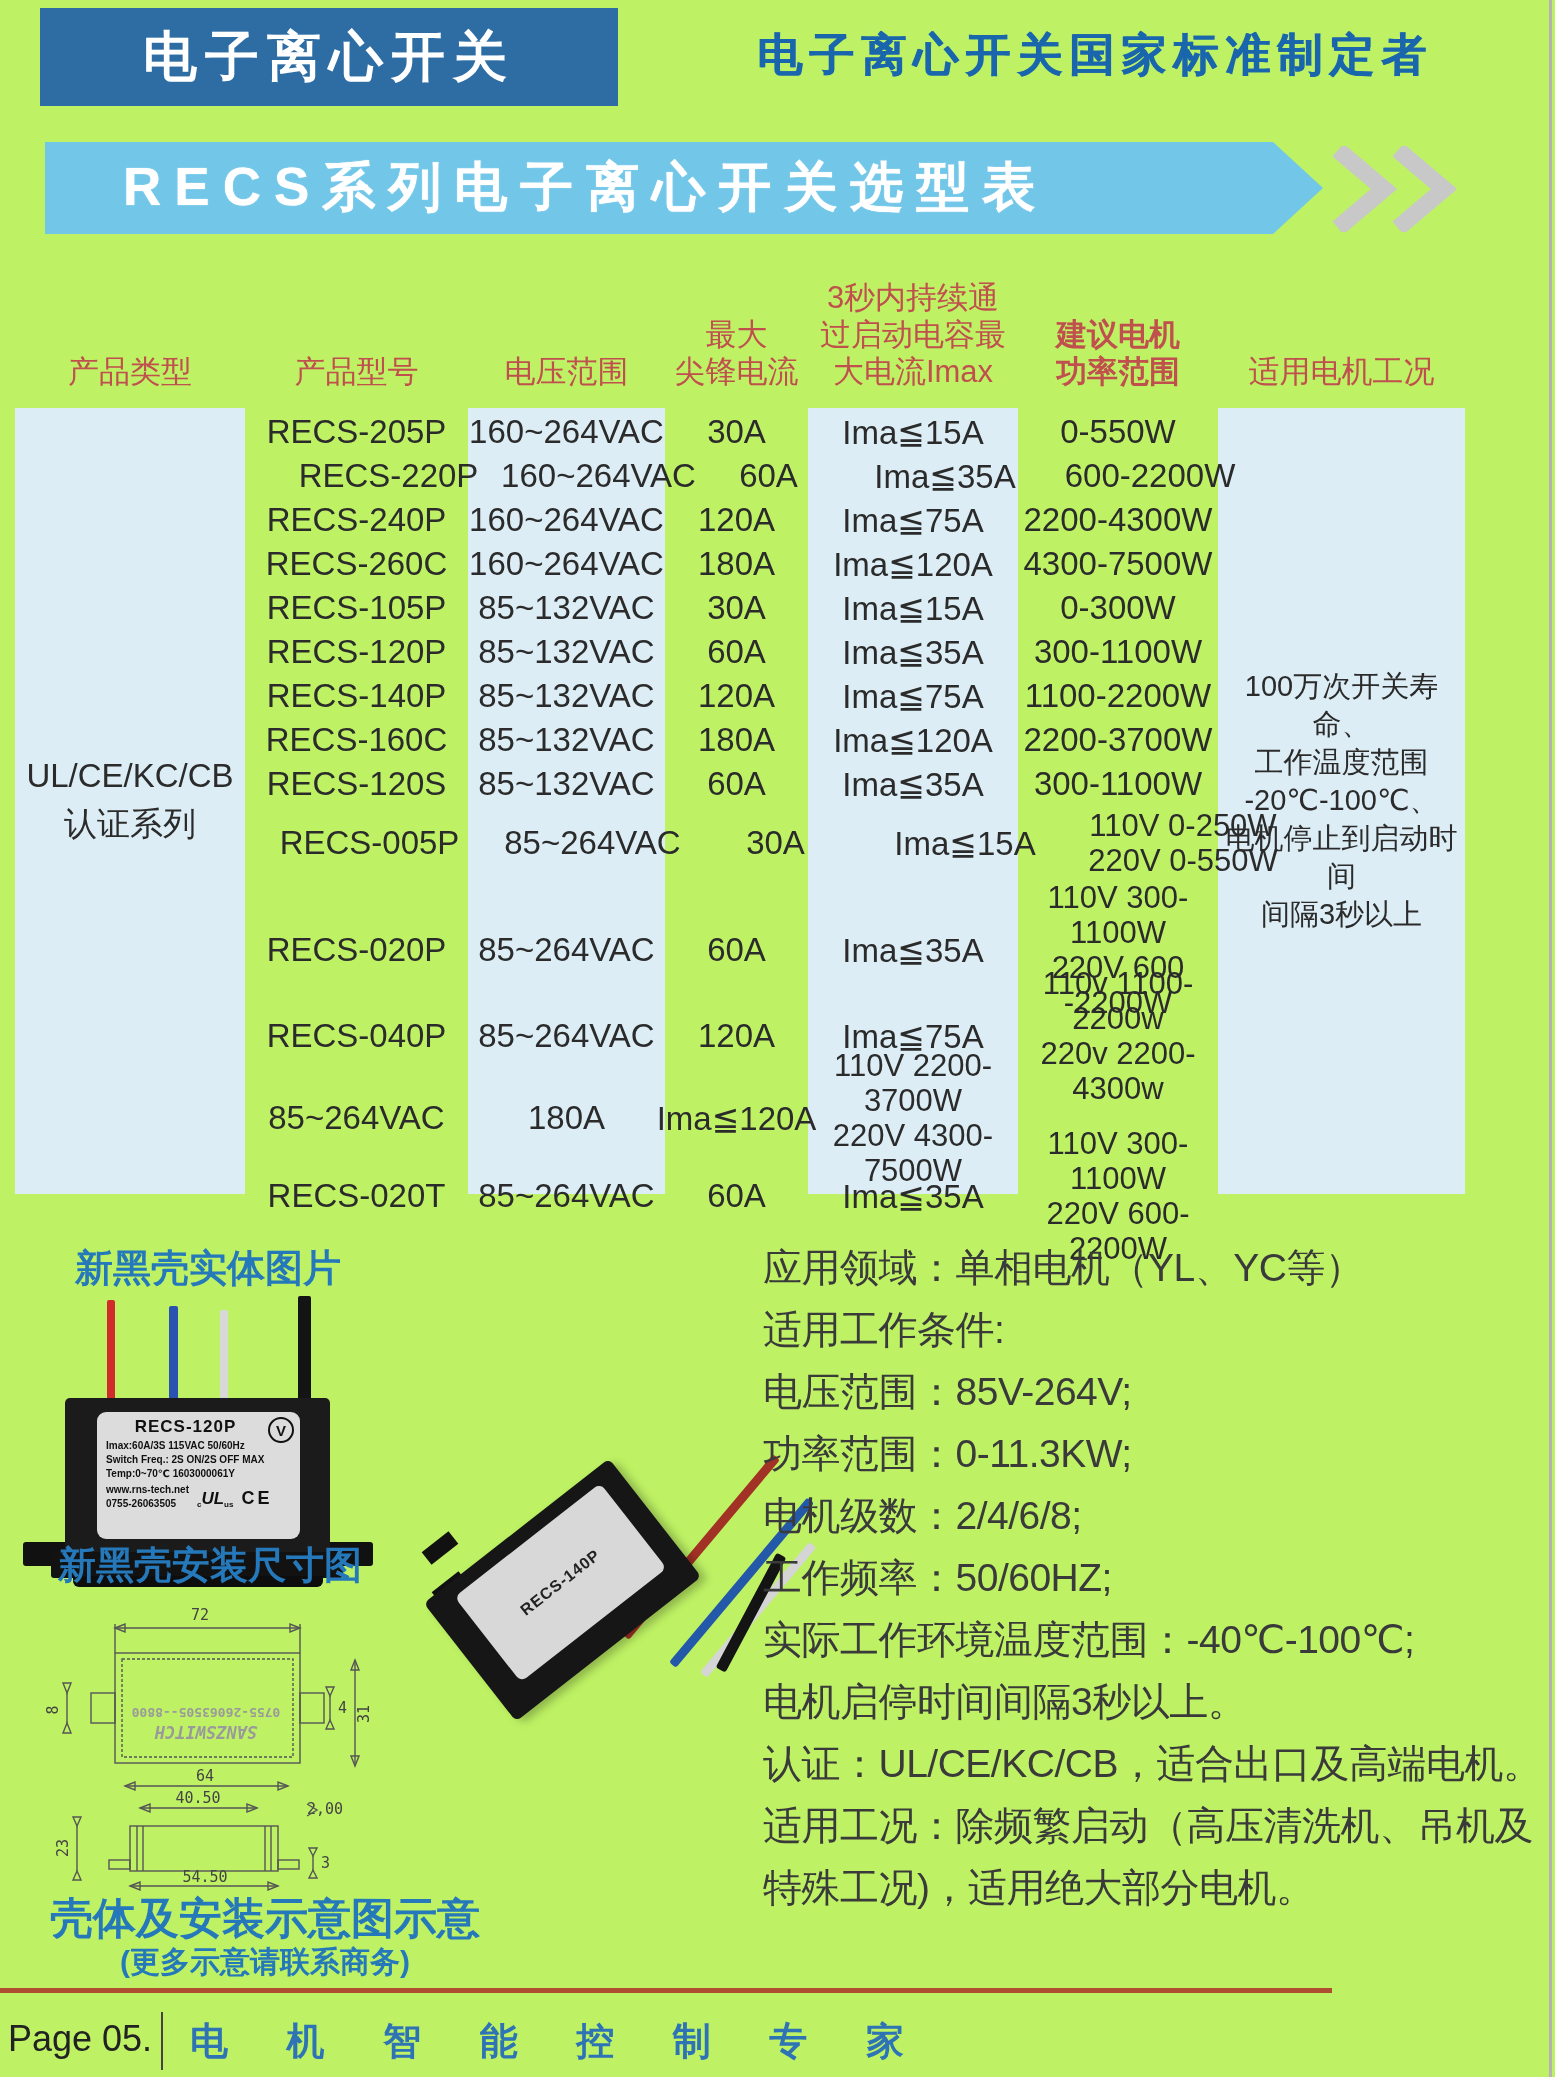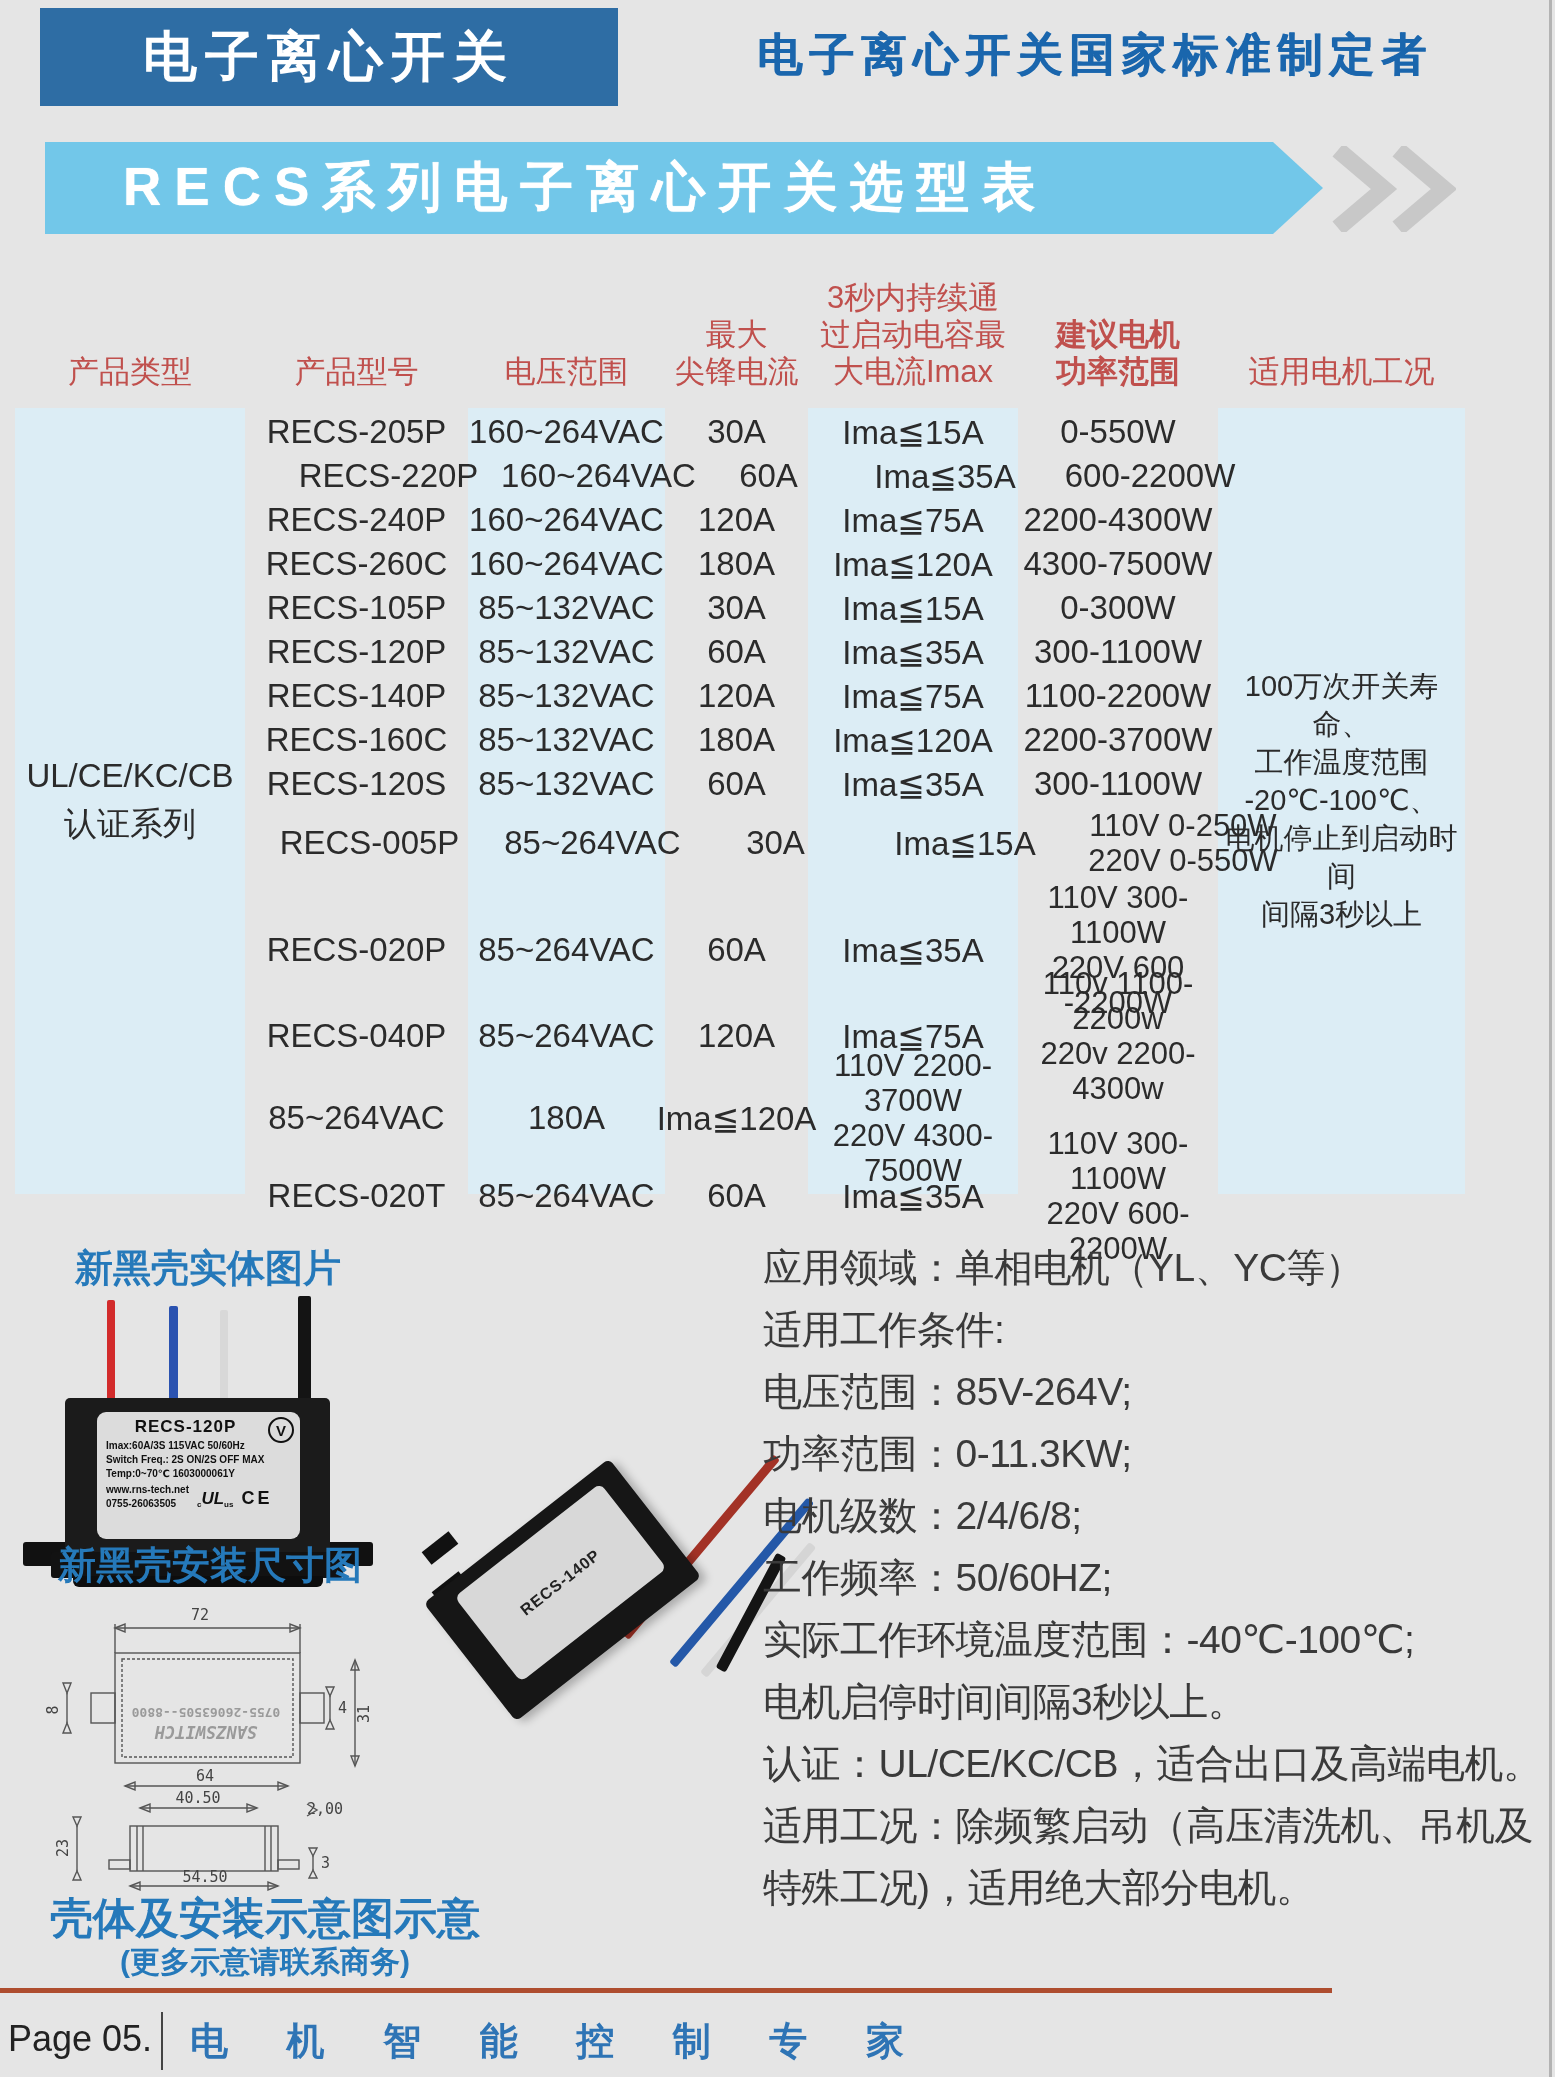--- a/index.html
+++ b/index.html
@@ -1,17 +1,17 @@
 <!DOCTYPE html>
 <html><head>
 <meta charset="utf-8">
 <style>
   html,body{margin:0;padding:0;background:#fff;}
   *{box-sizing:border-box;font-family:"Liberation Sans","DejaVu Sans",sans-serif;}
-  .page{position:relative;width:1555px;height:2077px;background:#e5e5e5;overflow:hidden;}
+  .page{position:relative;width:1555px;height:2077px;background:#bef264;overflow:hidden;}
   .abs{position:absolute;}
 
   
   .badge{left:40px;top:8px;width:578px;height:98px;background:#2e6da4;display:flex;align-items:center;justify-content:center;}
   .badge span{color:#fff;font-size:54px;font-weight:bold;letter-spacing:8px;}
   .hslogan{left:745px;top:24px;width:700px;height:62px;display:flex;align-items:center;justify-content:center;
            color:#1a66ad;font-size:45px;font-weight:bold;letter-spacing:7px;text-shadow:1px 0 0 #1a66ad;}
   .banner{left:45px;top:142px;width:1278px;height:92px;background:#72c7e9;display:flex;align-items:center;
           clip-path:polygon(0 0,calc(100% - 50px) 0,100% 50%,calc(100% - 50px) 100%,0 100%);}
   .banner span{color:#fff;font-size:53px;letter-spacing:13px;padding-left:78px;font-weight:bold;text-shadow:0 0 1px #fff;}

